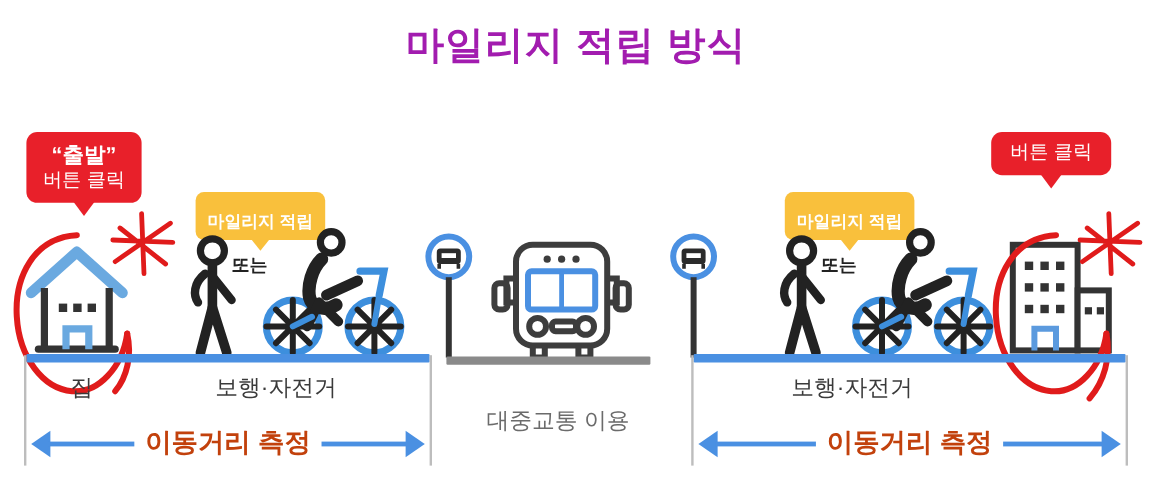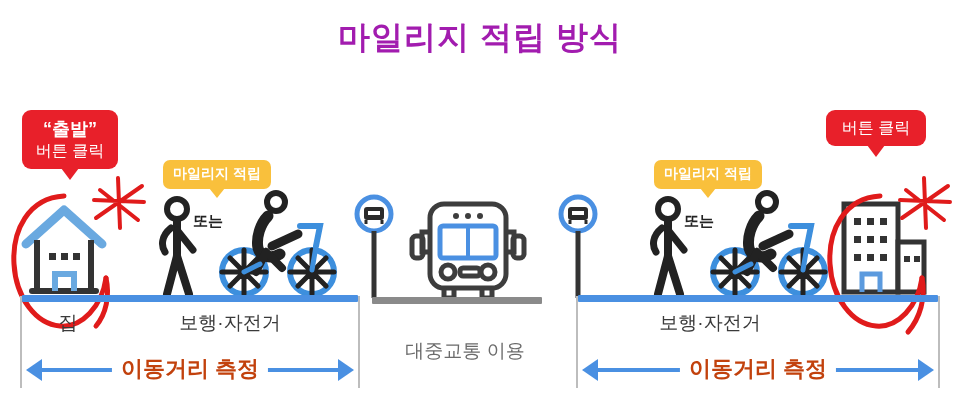--- a/index.html
+++ b/index.html
@@ -41,21 +41,21 @@
   }
   .callout-red{background:#e8202a;}
   .callout-red:after{border-top:12px solid #e8202a;}
   .callout-start{left:22px;top:110px;width:96px;padding:8px 4px 8px;}
   .callout-end{left:826px;top:110px;width:100px;padding:8px 4px 8px;}
 
   .callout-yellow{
     background:#f9c03c;color:#ffffff;
     border-radius:7px;
     font-size:14px;font-weight:700;
-    padding:5px 10px 6px;
+    padding:16px 10px 6px;
   }
   .callout-yellow:after{border-top:10px solid #f9c03c;bottom:-9px;margin-left:-8px;
     border-left-width:8px;border-right-width:8px;}
   .yellow-left{left:163px;top:160px;}
   .yellow-right{left:654px;top:160px;}
 
   
   .ground{position:absolute;height:7px;border-radius:1px;}
   .ground-blue{background:#4a90e2;}
   .ground-gray{background:#8a8a8a;}

